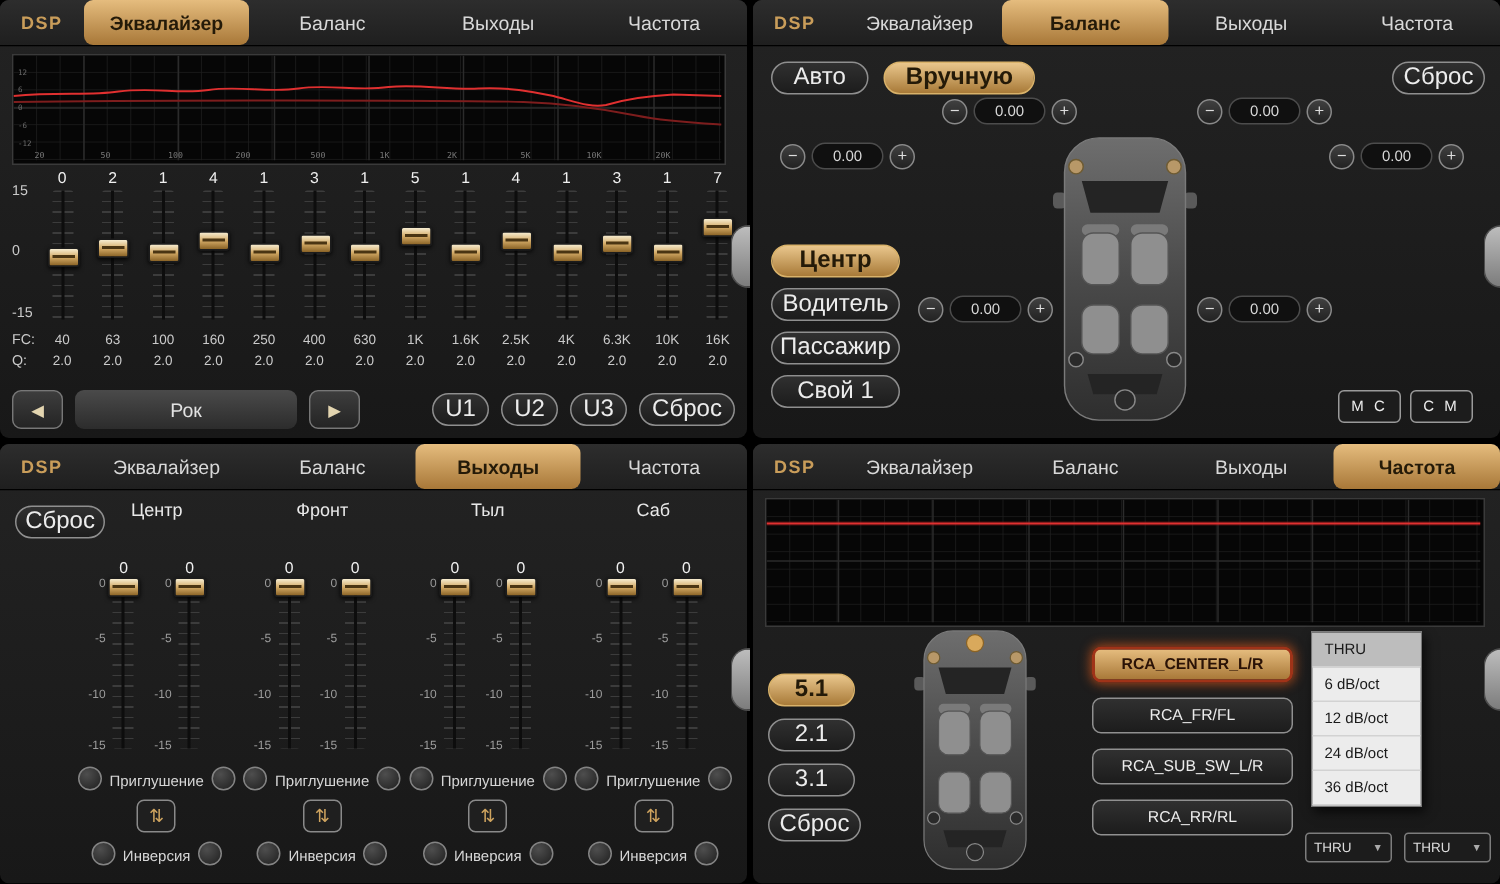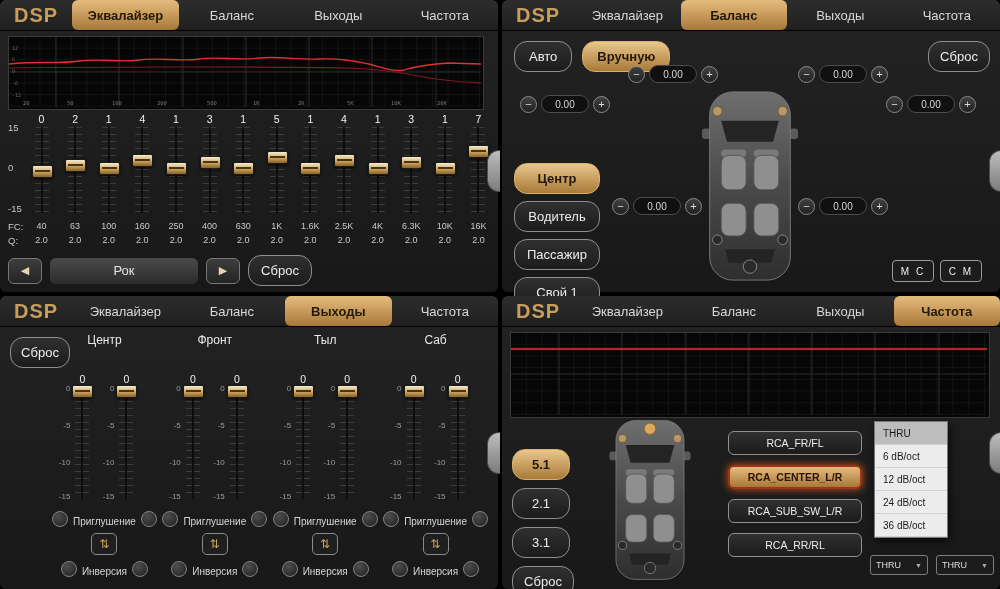--- a/index.html
+++ b/index.html
@@ -2,28 +2,28 @@
 <html><head>
 <meta charset="utf-8">
 <style>
   html,body{margin:0;padding:0;background:#000;width:1000px;height:589px;overflow:hidden;
     font-family:"Liberation Sans",sans-serif;-webkit-font-smoothing:antialiased;}
   .app{display:grid;grid-template-columns:498px 498px;grid-template-rows:292px 293px;gap:4px;width:1000px;height:589px;}
   .panel{position:relative;background:linear-gradient(#232323,#181818);border-radius:6px;}
   
   .hdr{height:30px;display:flex;align-items:stretch;background:linear-gradient(#2d2d2d,#1f1f1f);
        border-radius:6px 6px 0 0;border-bottom:1px solid #000;}
-  .brand{color:#c99d5a;font-weight:bold;font-size:20px;letter-spacing:1px;display:flex;align-items:center;padding:4px 14px;}
+  .brand{color:#c99d5a;font-weight:bold;font-size:12px;letter-spacing:1px;display:flex;align-items:center;padding:4px 14px;}
   .tabs{flex:1;display:flex;}
   .tab{flex:1;display:flex;align-items:center;justify-content:center;color:#d8d8d8;font-size:13px;cursor:pointer;}
   .tab.active{background:linear-gradient(#e5bc7e,#a87838);color:#241a08;font-weight:bold;border-radius:6px;}
   .pbody{position:absolute;top:31px;left:0;right:0;bottom:0;}
   
   .pill{background:linear-gradient(#303030,#1c1c1c);border:1px solid #8f8f8f;border-radius:13px;color:#ececec;
-        font-size:13px;display:flex;align-items:center;justify-content:center;height:31px;box-sizing:border-box;cursor:pointer;}
+        font-size:16px;display:flex;align-items:center;justify-content:center;height:22px;box-sizing:border-box;cursor:pointer;}
   .gold-thumb{position:absolute;left:-3px;width:19px;height:11px;border-radius:2px;border:1px solid #1c1c1c;
         background:linear-gradient(#f6ecd0,#d3aa66 50%,#8a6326);box-shadow:0 1px 3px rgba(0,0,0,.8);}
   .gold-thumb::after{content:"";position:absolute;left:2px;right:2px;top:4px;height:2px;background:#4a3513;}
   .ladder{background:repeating-linear-gradient(to bottom,#3c3c3c 0 1px,rgba(0,0,0,0) 1px 7px);border-radius:2px;}
   .ladder::before{content:"";position:absolute;left:6px;top:0;bottom:0;width:2px;background:#0d0d0d;}
   .edge-handle{position:absolute;right:-2px;width:12px;height:40px;background:linear-gradient(#bdbdbd,#7c7c7c);
         border:1px solid #4d4d4d;border-right:none;border-radius:12px 0 0 12px;z-index:9;cursor:pointer;}
   #panel-eq .edge-handle,#panel-bal .edge-handle{top:150px;}
   #panel-out .edge-handle,#panel-xo .edge-handle{top:136px;}
   .graph-frame{position:absolute;background:#060606;border:1px solid #3a3a3a;}
@@ -305,20 +305,26 @@
       <span class="fc-lab">FC:</span>
       <span class="q-lab">Q:</span>
       <div class="eq-footer">
         <button class="nav-btn">
             <span>◀</span>
           </button>
         <div class="preset-box">Рок</div>
         <button class="nav-btn">
             <span>▶</span>
           </button>
+        <div id="eq-ubtns">
+
+        <button class="pill u-btn">U1</button>
+            <button class="pill u-btn">U2</button>
+            <button class="pill u-btn">U3</button>
+          </div>
         <button class="pill reset-btn">Сброс</button>
       </div>
     </div>
     <div class="edge-handle"></div>
   </section>
 
   <section class="panel" id="panel-bal">
     <header class="hdr">
       <span class="brand">DSP</span>
       <nav class="tabs">
@@ -669,22 +675,22 @@
           <circle cx="16" cy="24" r="5" fill="#b89868" stroke="#6e5b33"></circle>
           <circle cx="84" cy="24" r="5" fill="#b89868" stroke="#6e5b33"></circle>
           <circle cx="16" cy="156" r="5" fill="#2a2a2a" stroke="#888"></circle>
           <circle cx="84" cy="156" r="5" fill="#2a2a2a" stroke="#888"></circle>
           <circle cx="50" cy="184" r="7" fill="#2a2a2a" stroke="#888"></circle>
         </svg>
       </div>
 
       <div id="rca-list">
 
-      <button class="rca-btn">RCA_FR/FL</button>
-          <button class="rca-btn active">RCA_CENTER_L/R</button>
+      <button class="rca-btn active">RCA_CENTER_L/R</button>
+          <button class="rca-btn">RCA_FR/FL</button>
           <button class="rca-btn">RCA_SUB_SW_L/R</button>
           <button class="rca-btn">RCA_RR/RL</button>
         </div>
 
       <div id="dd-list">
 
       <div class="dd-item active">THRU</div>
           <div class="dd-item">6 dB/oct</div>
           <div class="dd-item">12 dB/oct</div>
           <div class="dd-item">24 dB/oct</div>

